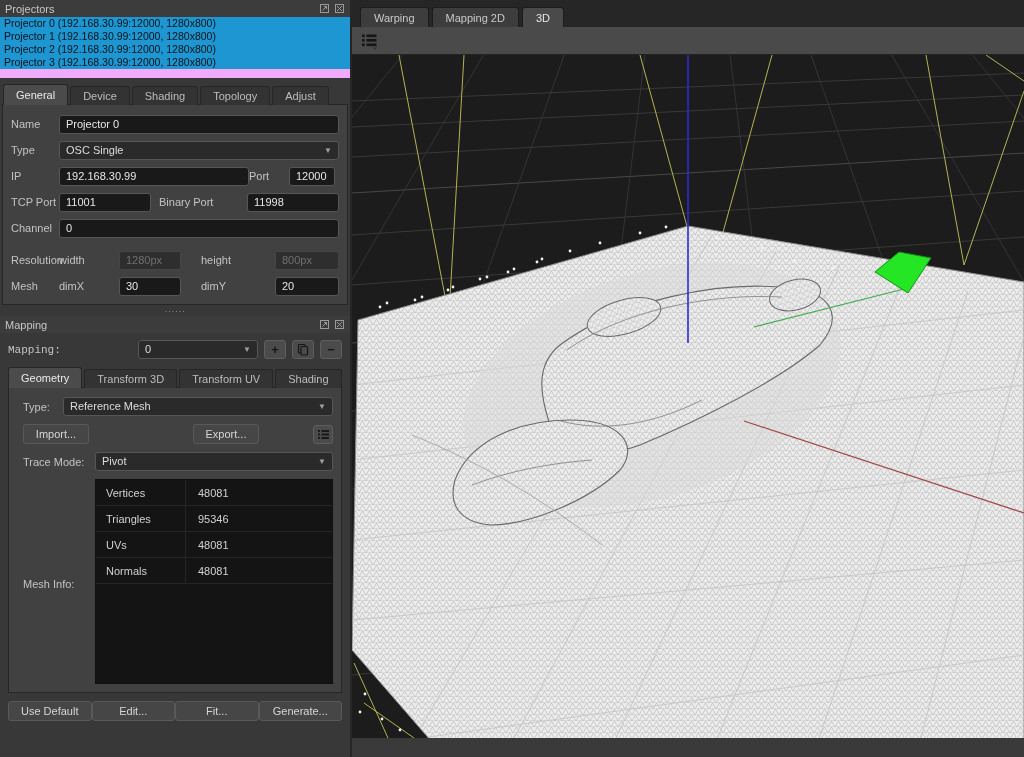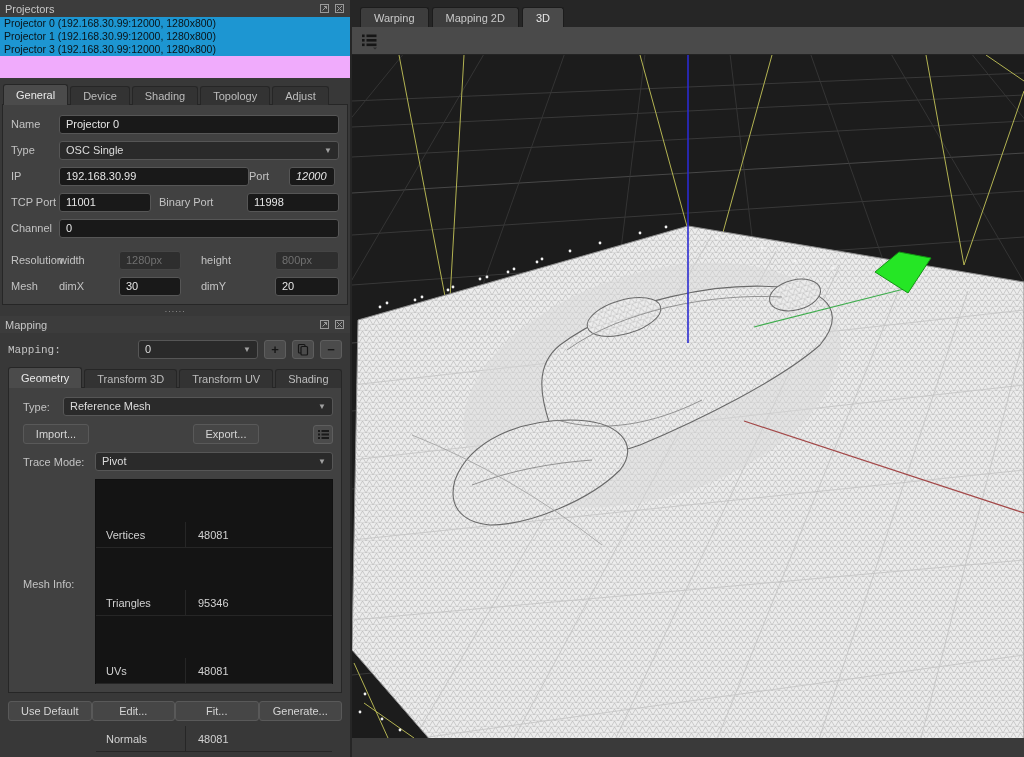--- a/index.html
+++ b/index.html
@@ -62,21 +62,21 @@
 
   .map-body { padding:9px 8px 8px 14px; }
   .mrow { display:flex; align-items:center; margin-bottom:8px; }
   .mlabel { width:72px; color:#c3c3c3; flex:none; }
   .btn-row { display:flex; align-items:center; margin-bottom:8px;gap:48px; }
   .btn-import, .btn-export { flex:1; }
   .menu-btn { width:20px; height:19px; background:#4b4b4b; border:1px solid #5e5e5e; border-radius:3px;
               margin-left:6px; flex:none; display:flex; align-items:center; justify-content:center; }
 
   .mesh-table { flex:1; background:#141414; height:205px; border:1px solid #101010; }
-  .mesh-tr { display:flex; height:26px; align-items:center; border-bottom:1px solid #262626;margin-top:42px; }
+  .mesh-tr { display:flex; height:26px; align-items:center; border-bottom:1px solid #262626; }
   .mesh-td-name { width:90px; padding-left:10px; color:#d2d2d2; border-right:1px solid #262626; height:26px; line-height:26px; }
   .mesh-td-val { padding-left:12px; color:#d2d2d2; }
   .top-align { align-items:center; }
   .mlabel.pad-top { padding-top:5px; }
 
   .footer-btns { display:flex; justify-content:space-between; padding:8px 8px 0 8px; }
   .footer-btns .btn { width:98px; }
 
   
   #viewport { position:absolute; left:352px; top:0; width:672px; height:757px; background:#3a3a3a; }
@@ -103,20 +103,21 @@
       </svg>
       <svg width="11" height="11" viewBox="0 0 11 11">
         <rect x="1.5" y="1.5" width="8" height="8" fill="none" stroke="#9a9a9a"></rect>
         <path d="M3 3 L8 8 M8 3 L3 8" stroke="#9a9a9a"></path>
       </svg>
     </span>
   </div>
   <div class="proj-list">
     <div class="proj-item">Projector 0 (192.168.30.99:12000, 1280x800)</div>
     <div class="proj-item">Projector 1 (192.168.30.99:12000, 1280x800)</div>
+    <div class="proj-item">Projector 2 (192.168.30.99:12000, 1280x800)</div>
     <div class="proj-item">Projector 3 (192.168.30.99:12000, 1280x800)</div>
   </div>
 
   <div class="gap6"></div>
 
   <div class="tabs">
     <span class="tab active">General</span>
     <span class="tab">Device</span>
     <span class="tab">Shading</span>
     <span class="tab">Topology</span>
@@ -133,21 +134,21 @@
         <span class="flabel">Type</span>
         <span class="dropdown w-full">
           <span class="dd-text">OSC Single</span>
           <span class="dd-arrow">▼</span>
         </span>
       </div>
       <div class="frow">
         <span class="flabel">IP</span>
         <span class="tinput" style="width:190px;">192.168.30.99</span>
         <span style="width:40px; text-align:left; padding-right:6px; color:#c3c3c3;">Port</span>
-        <span class="tinput" style="width:46px;font-style:italic;">12000</span>
+        <span class="tinput" style="width:46px;">12000</span>
       </div>
       <div class="frow">
         <span class="flabel">TCP Port</span>
         <span class="tinput" style="width:92px;">11001</span>
         <span style="width:86px; padding-left:8px; color:#c3c3c3;">Binary Port</span>
         <span class="tinput" style="width:92px; margin-left:auto;">11998</span>
       </div>
       <div class="frow">
         <span class="flabel">Channel</span>
         <span class="tinput w-full">0</span>

